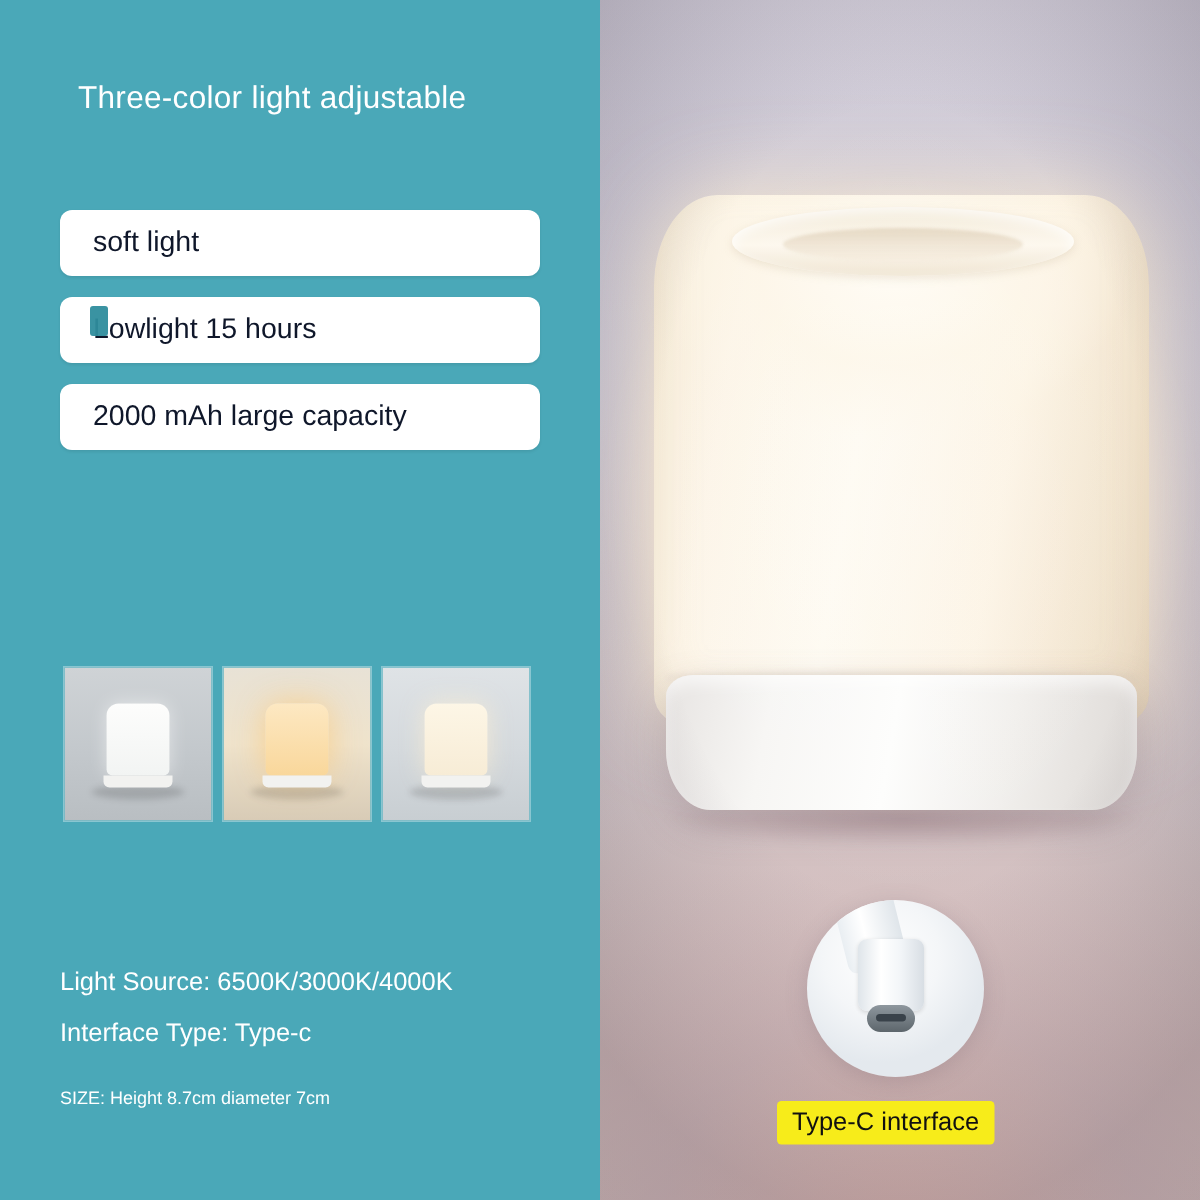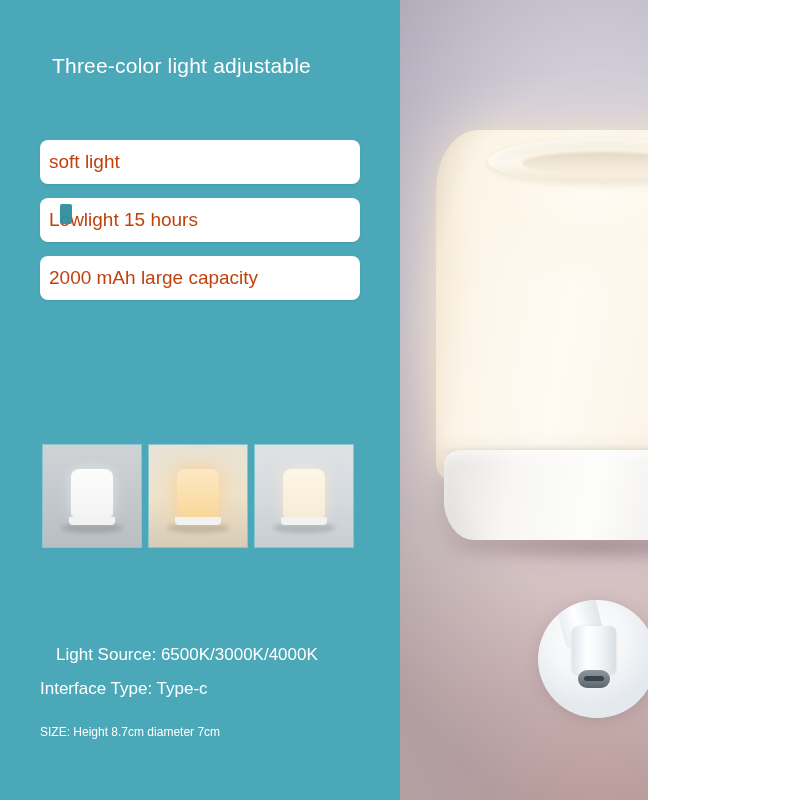--- a/index.html
+++ b/index.html
@@ -8,21 +8,21 @@
     background: #fff;
   }
   body {
     width: 800px;
     height: 800px;
     overflow: hidden;
     font-family: "Liberation Sans", sans-serif;
   }
   #page {
     position: relative;
-    width: 648px;
+    width: 800px;
     height: 800px;
     overflow: hidden;
   }
 
   
   .left-panel {
     position: absolute;
     left: 0;
     top: 0;
     width: 400px;
@@ -50,22 +50,22 @@
     height: 44px;
     margin-bottom: 14px;
     background: #ffffff;
     border-radius: 8px;
     box-shadow: 0 1px 2px rgba(0,0,0,0.08);
     display: flex;
     align-items: center;
   }
   .feature-pill .pill-text {
     font-size: 19px;
-    color: #c2410c;
-    padding-left: 9px;
+    color: #0f172a;
+    padding-left: 22px;
     white-space: nowrap;
   }
   
   .pill-artifact {
     position: absolute;
     left: 20px;
     top: 6px;
     width: 12px;
     height: 20px;
     background: #2f8d9d;
@@ -145,21 +145,21 @@
     color: rgba(255,255,255,0.75);
   }
 
   
   .specs {
     position: absolute;
     left: 40px;
     top: 645px;
     color: #ffffff;
   }
-  .spec-line-1 { font-size: 17px; margin-bottom: 14px; white-space: nowrap; margin-left: 16px; }
+  .spec-line-1 { font-size: 17px; margin-bottom: 14px; white-space: nowrap; }
   .spec-line-2 { font-size: 17px; margin-bottom: 26px; white-space: nowrap; }
   .spec-line-3 { font-size: 12px; white-space: nowrap; }
 
   
   .right-panel {
     position: absolute;
     left: 400px;
     top: 0;
     width: 400px;
     height: 800px
@@ -409,15 +409,16 @@
 
     <div class="photo-vignette"></div>
 
     <div class="connector-circle">
       <div class="conn-cable"></div>
       <div class="conn-body"></div>
       <div class="conn-tip"></div>
       <div class="conn-tip-slot"></div>
     </div>
 
+    <div class="type-c-label">Type-C interface</div>
   </div>
 
 </div>
 
 </body></html>

